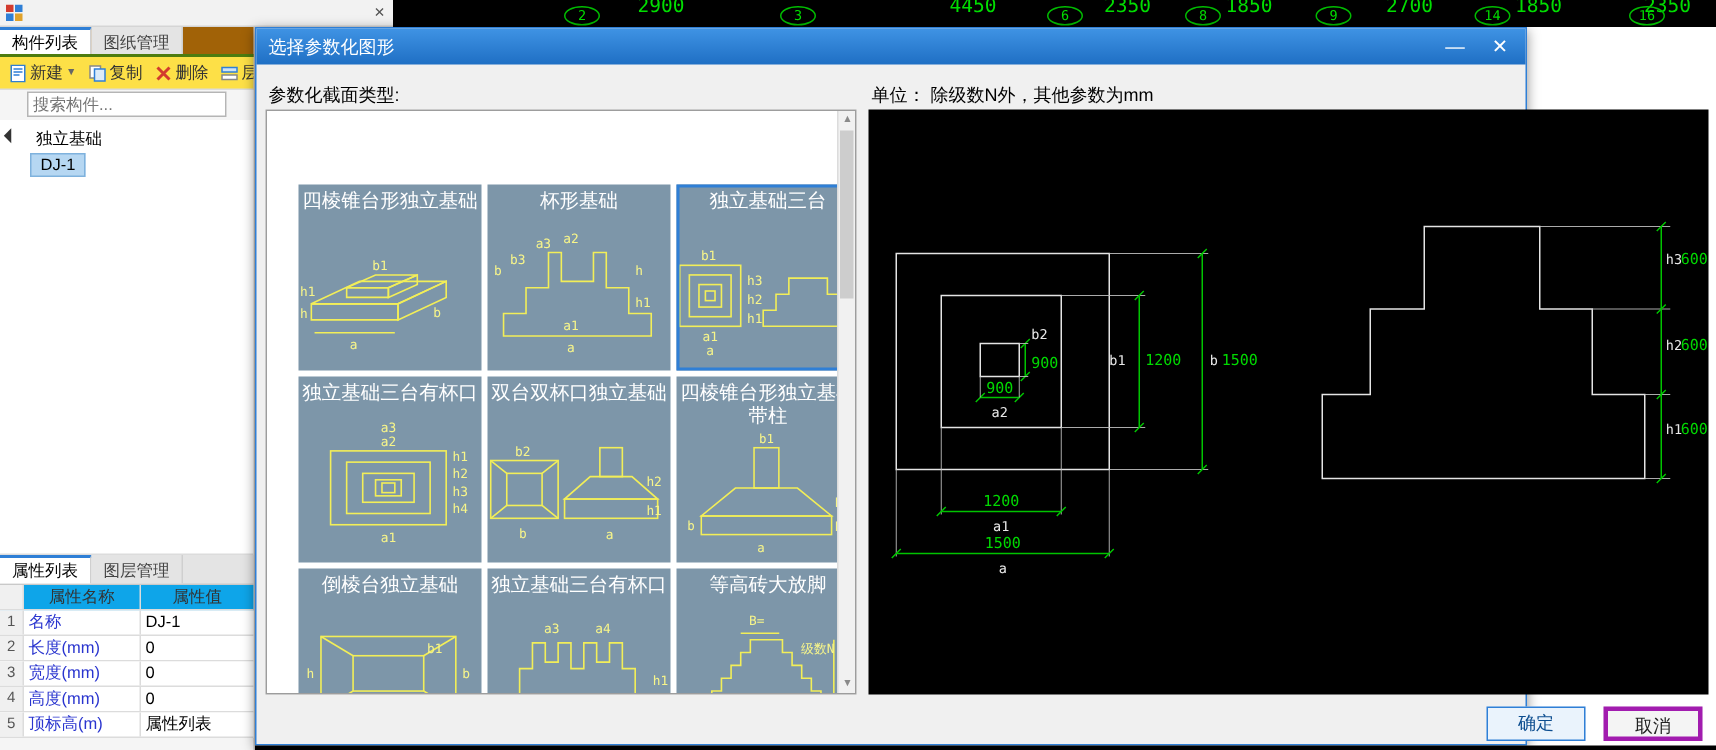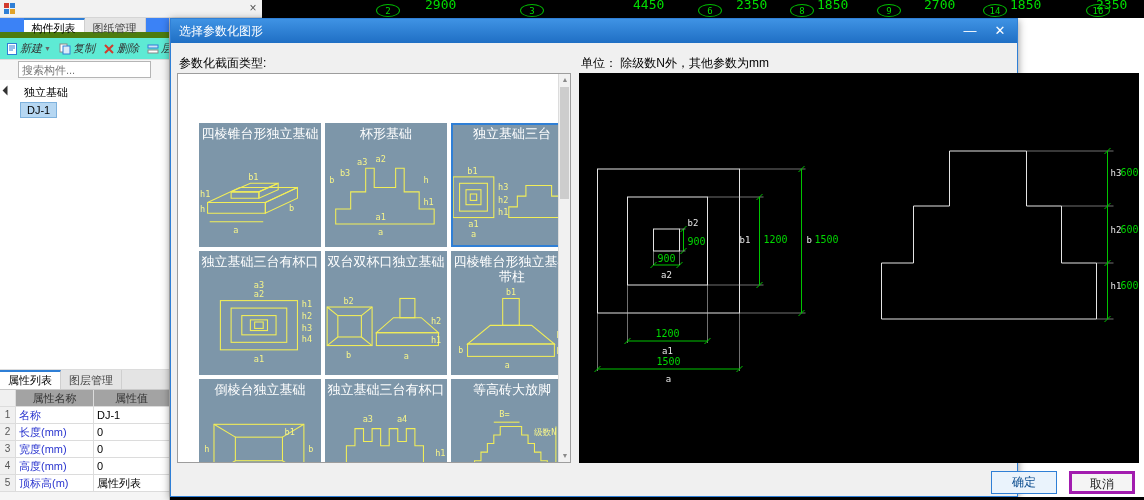--- a/index.html
+++ b/index.html
@@ -9,39 +9,39 @@
 
   
   .topbar-left { left:0; top:0; width:262px; height:18px; background:#f2f2f2; border-bottom:1px solid #d5d5d5; }
   .topbar-left .close { position:absolute; left:246px; top:1px; width:14px; height:14px; color:#555; font-size:12px; line-height:14px; text-align:center; cursor:default; }
   .topbar-cad { left:262px; top:0; width:882px; height:18px; background:#000; overflow:hidden; }
   .cad-dim { position:absolute; top:-3px; color:#00dd00; font-family:"DejaVu Sans Mono",monospace; font-size:13px; }
   .cad-bubble { position:absolute; top:4px; width:24px; height:13px; border:1px solid #00bb00; border-radius:50%; color:#00dd00; font-size:9px; line-height:12px; text-align:center; font-family:"DejaVu Sans Mono",monospace; }
 
   
   .sidebar { left:0; top:18px; width:170px; height:482px; background:#f5f5f5; border-right:1px solid #c4c4c4; }
-  .sb-tabs { display:flex; height:20px; background:#3b82f6; border-bottom:6px solid #4d7c0f;justify-content:center; }
+  .sb-tabs { display:flex; height:20px; background:#a16207; border-bottom:2px solid #4d7c0f; }
   .sb-tab { padding:3px 8px 0 8px; font-size:11px; color:#444; background:#e4e4e4; border-right:1px solid #cfcfcf; }
   .sb-tab.active { background:#fff; color:#000; border-top:2px solid #2f7fd6; padding-top:1px; }
-  .sb-toolbar { display:flex; align-items:center; height:22px; background:#5eead4; border-bottom:1px solid #dcdcdc; padding-left:3px; white-space:nowrap; overflow:hidden;font-style:italic; }
+  .sb-toolbar { display:flex; align-items:center; height:22px; background:#fde047; border-bottom:1px solid #dcdcdc; padding-left:3px; white-space:nowrap; overflow:hidden; }
   .tb-item { display:flex; align-items:center; gap:2px; padding:0 3px; font-size:11px; color:#333; }
   .tb-sep { width:1px; height:14px; background:#d0d0d0; margin:0 1px; }
   .tb-ico { width:12px; height:12px; display:inline-block; }
   .dd-arrow { font-size:7px; color:#666; }
   .sb-search { height:20px; padding:1px 18px; background:#f5f5f5; }
   .sb-search input { width:100%; height:17px; border:1px solid #b5b5b5; background:#fff; font-size:11px; padding:0 3px; color:#555; }
   .sb-tree { background:#fff; height:290px; border-bottom:1px solid #dcdcdc; padding-top:3px; }
   .tree-group { display:flex; align-items:center; gap:13px; height:18px; padding-left:4px; color:#000; }
   .tree-tri { width:0; height:0; border-left:7px solid #333; border-top:7px solid transparent; transform:rotate(45deg); margin-top:-3px; }
   .tree-item { height:18px; padding-left:20px; display:flex; align-items:center; }
   .tree-item .hl { background:#b6d7f2; border:1px solid #7fb2dd; padding:0 6px; line-height:14px; color:#000; }
   .sb-tabs2 { display:flex; height:20px; background:#e4e4e4; border-bottom:1px solid #c9c9c9; }
   .prop-table { background:#fff; font-size:11px; }
   .pt-row { display:flex; height:17px; border-bottom:1px solid #dcdcdc; background:#fff; }
-  .pt-row.header { background:#a3a3a3; font-weight:normal; color:#333;font-family:Liberation Serif, serif; }
+  .pt-row.header { background:#0ea5e9; font-weight:normal; color:#333;font-family:Liberation Serif, serif; }
   .pt-no { width:16px; background:#f0f0f0; border-right:1px solid #dcdcdc; text-align:center; line-height:16px; color:#555; font-size:10px; }
   .pt-name { width:78px; border-right:1px solid #dcdcdc; padding:0 3px; line-height:16px; color:#2a35cf; overflow:hidden; white-space:nowrap; }
   .pt-row.header .pt-name, .pt-row.header .pt-val { color:#333; text-align:center; }
   .pt-val { flex:1; padding:0 3px; line-height:16px; color:#000; overflow:hidden; white-space:nowrap; }
 
   
   .dialog { left:170px; top:18px; width:848px; height:479px; background:#f0f0f0; border:1px solid #2f7fd6; box-shadow:0 2px 8px rgba(0,0,0,.45); }
   .dlg-title { position:absolute; left:0; top:0; right:0; height:24px; background:linear-gradient(#3f93e4,#1f6fc4); color:#fff; font-size:12px; line-height:24px; padding-left:8px; }
   .dlg-btn { position:absolute; top:0; width:30px; height:24px; color:#fff; text-align:center; line-height:23px; font-size:13px; }
   .dlg-min { right:32px; }

